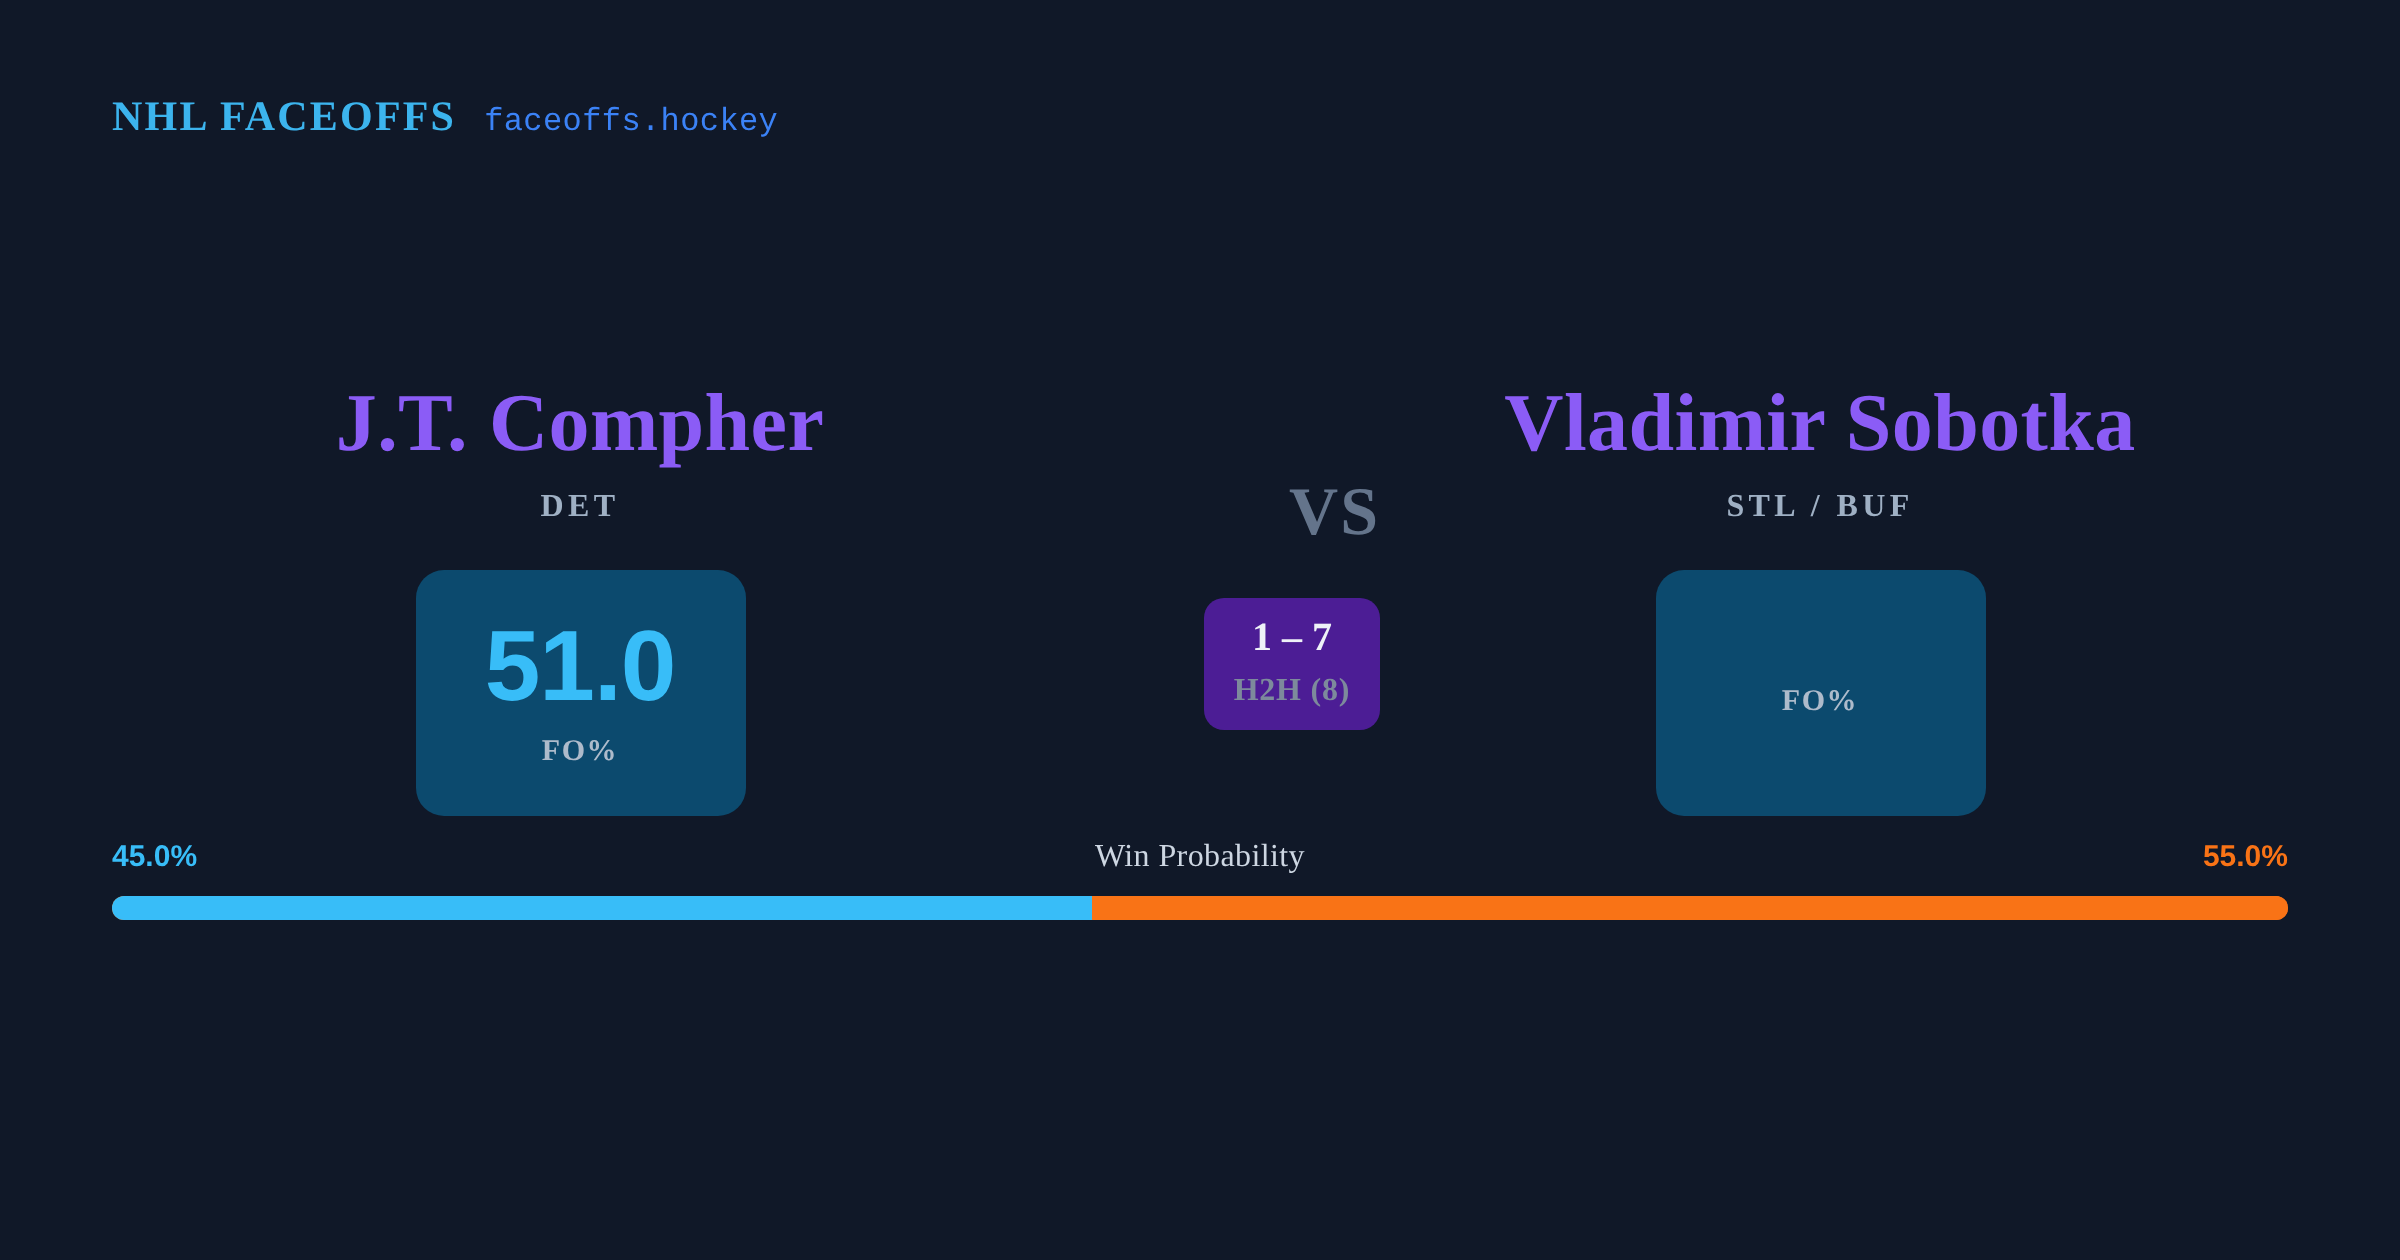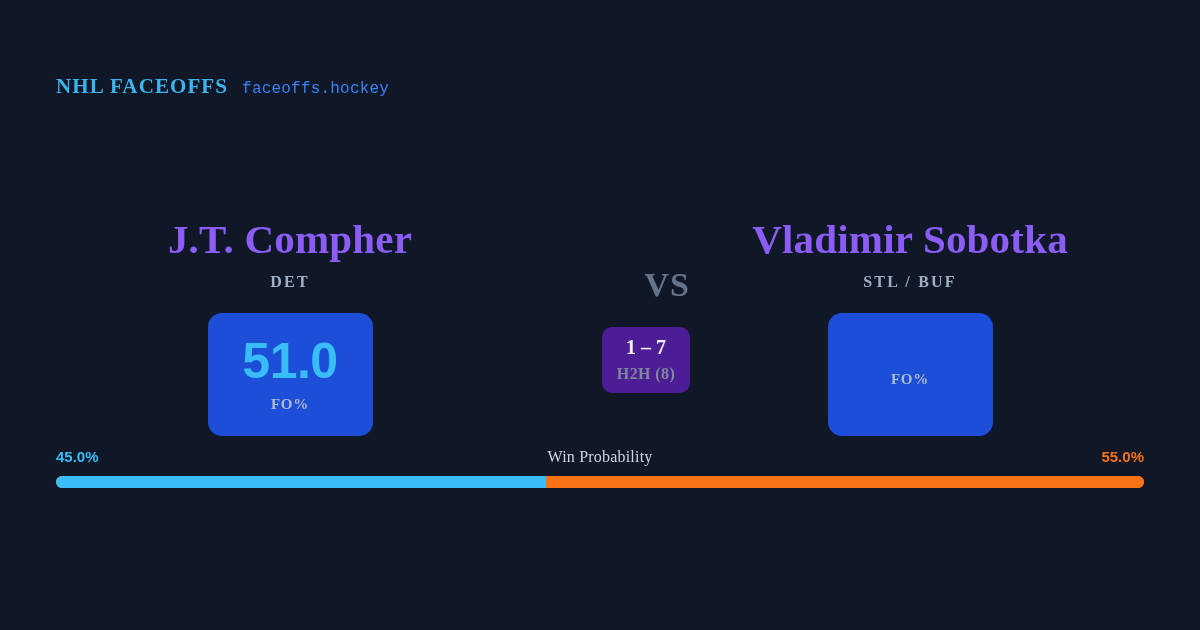--- a/index.html
+++ b/index.html
@@ -13,21 +13,20 @@
     font-family: "Liberation Serif", "DejaVu Serif", serif;
     overflow: hidden;
     position: relative;
   }
 
   .stage {
     position: absolute;
     inset: 0;
     width: 1200px;
     height: 512px;
-    margin-top: 28px;
   }
 
   
   .header {
     position: absolute;
     left: 56px;
     top: 46px;
     display: flex;
     align-items: baseline;
     gap: 14px;
@@ -81,21 +80,21 @@
     letter-spacing: 2.2px;
     color: #9fb0c4;
     white-space: nowrap;
     text-align: center;
   }
   .stat-card {
     margin-top: 22px;
     width: 165px;
     height: 123px;
     border-radius: 14px;
-    background: #1d4ed8;
+    background: #0c4a6e;
     display: flex;
     flex-direction: column;
     align-items: center;
     justify-content: center;
   }
   .stat-value {
     font-family: "Liberation Sans", "DejaVu Sans", sans-serif;
     font-size: 50px;
     font-weight: 700;
     color: #38bdf8;

